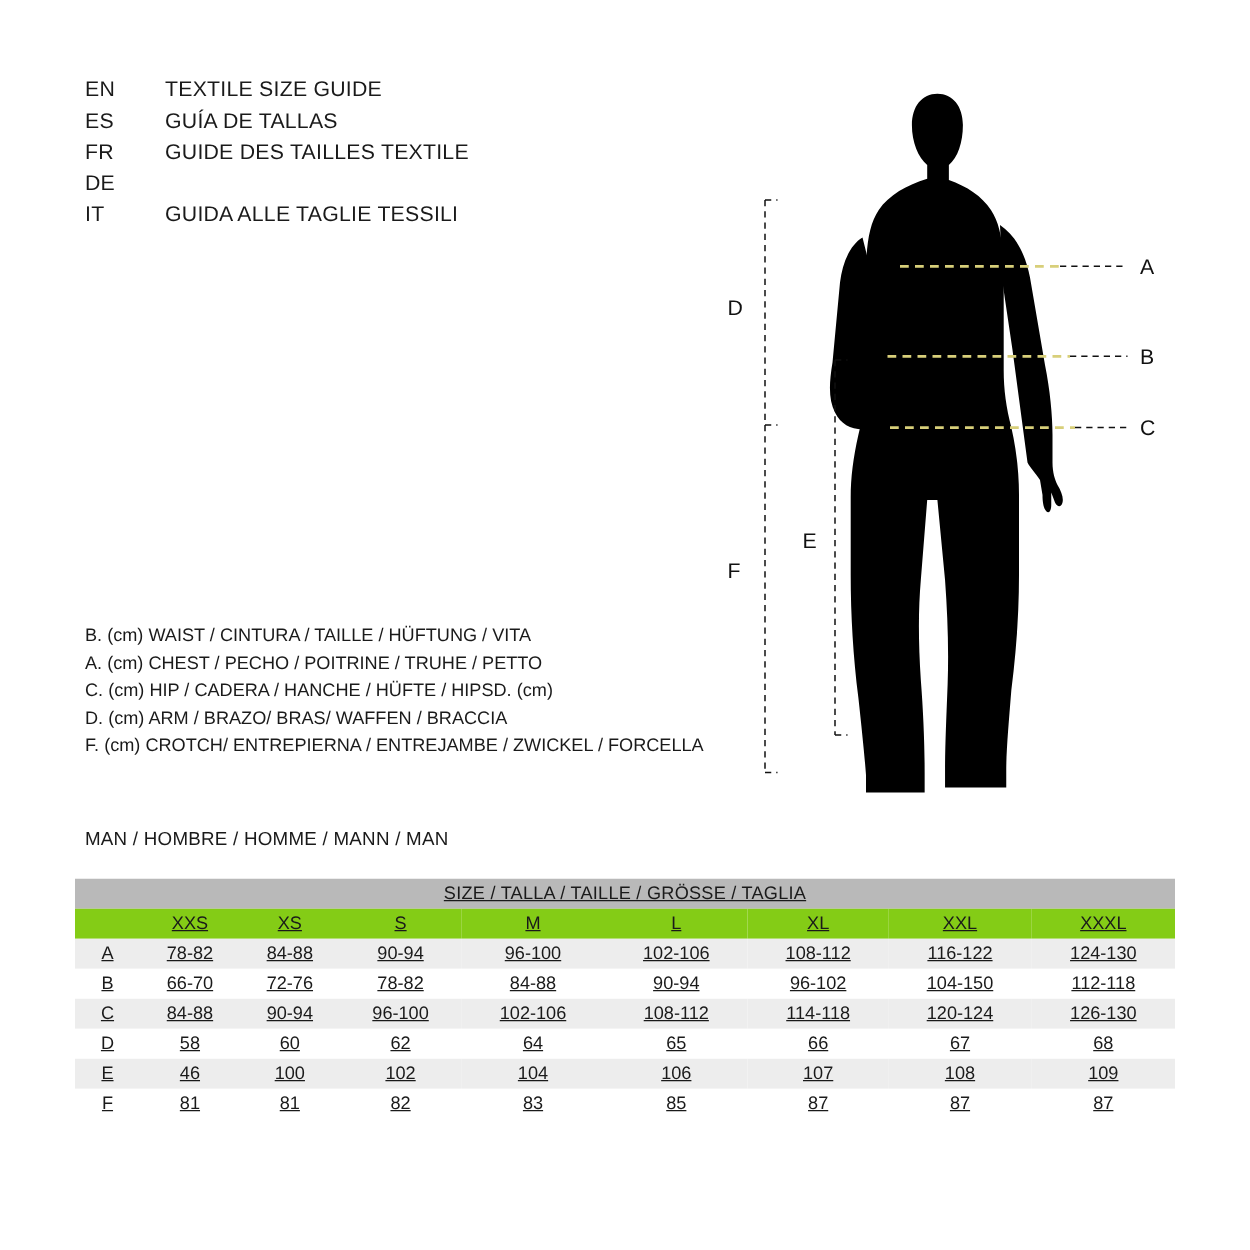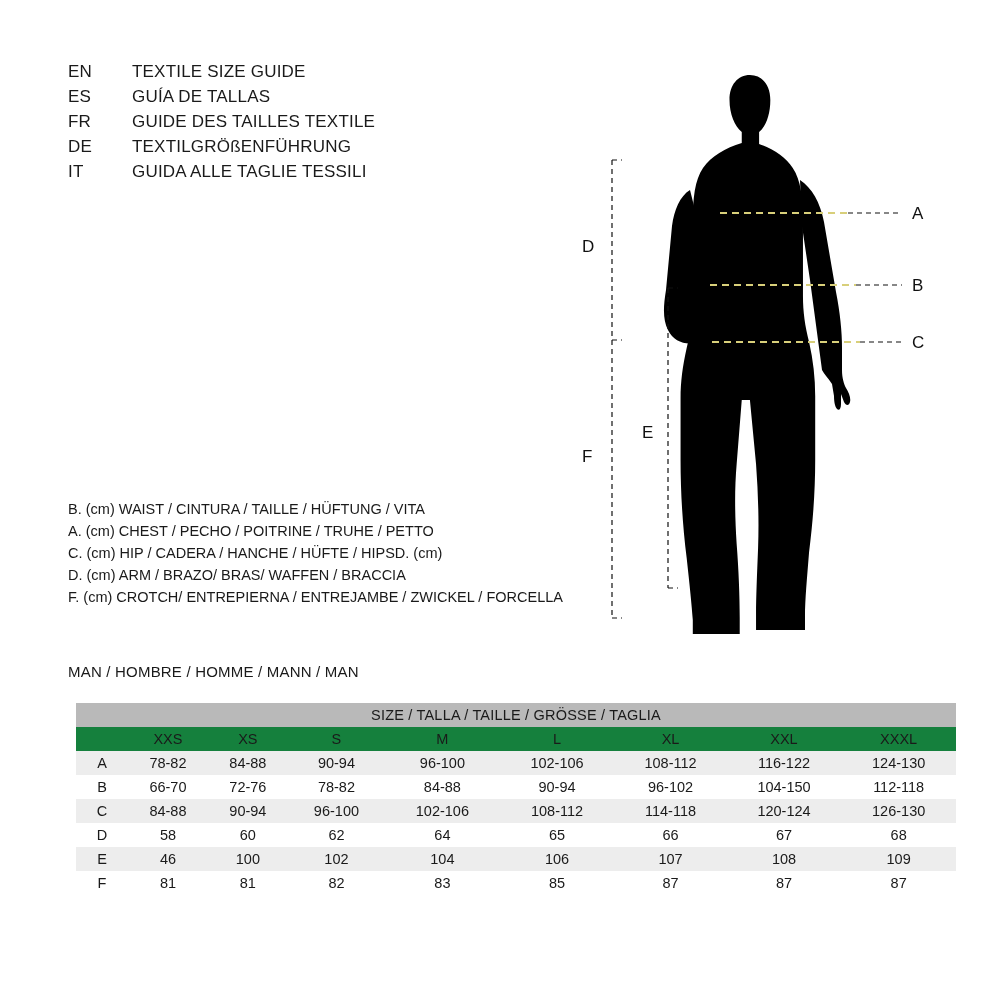--- a/index.html
+++ b/index.html
@@ -64,23 +64,24 @@
     left: 560px;
     top: 40px;
     width: 420px;
     height: 620px;
   }
   .figure-area svg { display: block; }
 
   
   .table-wrap {
     position: absolute;
-    left: 76px;
+    left: 60px;
     top: 703px;
     width: 880px;
+    text-decoration: underline;
   }
   table.size-table {
     border-collapse: collapse;
     width: 880px;
     font-size: 14.5px;
   }
   table.size-table td, table.size-table th {
     padding: 0;
     height: 24px;
     text-align: center;
@@ -88,21 +89,21 @@
   }
   .hdr-row td {
     background: #b9b9b9;
     text-align: left;
     padding-left: 10px;
     height: 26px;
     font-size: 14.5px;
     letter-spacing: .2px;
   }
   .col-row td {
-    background: #15803d;
+    background: #84cc16;
     height: 26px;
   }
   .row-light td { background: #ededed; }
   .row-white td { background: #ffffff; }
   td.rowlabel {
     text-align: left;
     padding-left: 12px;
     width: 52px;
   }
   .col-head { font-size: 14.5px; }
@@ -118,21 +119,20 @@
   <div class="title-row">
     <span class="title-lang">ES</span>
     <span class="title-text">GUÍA DE TALLAS</span>
   </div>
   <div class="title-row">
     <span class="title-lang">FR</span>
     <span class="title-text">GUIDE DES TAILLES TEXTILE</span>
   </div>
   <div class="title-row">
     <span class="title-lang">DE</span>
-    <span class="title-text">TEXTILGRÖßENFÜHRUNG</span>
   </div>
   <div class="title-row">
     <span class="title-lang">IT</span>
     <span class="title-text">GUIDA ALLE TAGLIE TESSILI</span>
   </div>
 </div>
 
 <div class="legend">
   <div class="legend-row">B. (cm) WAIST / CINTURA / TAILLE / HÜFTUNG / VITA</div>
   <div class="legend-row">A. (cm) CHEST / PECHO / POITRINE / TRUHE / PETTO</div>

